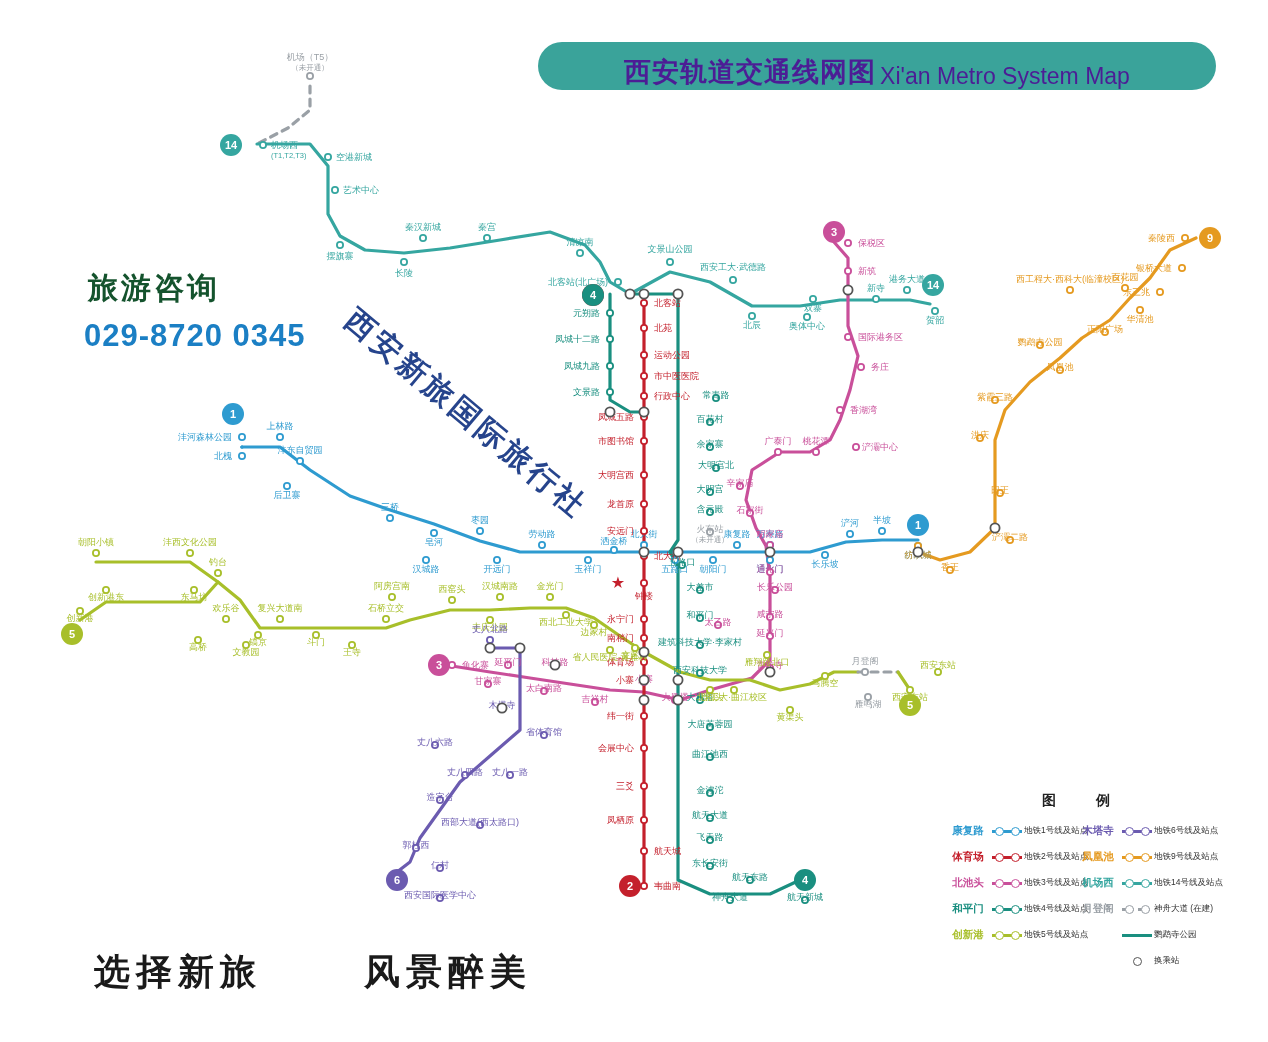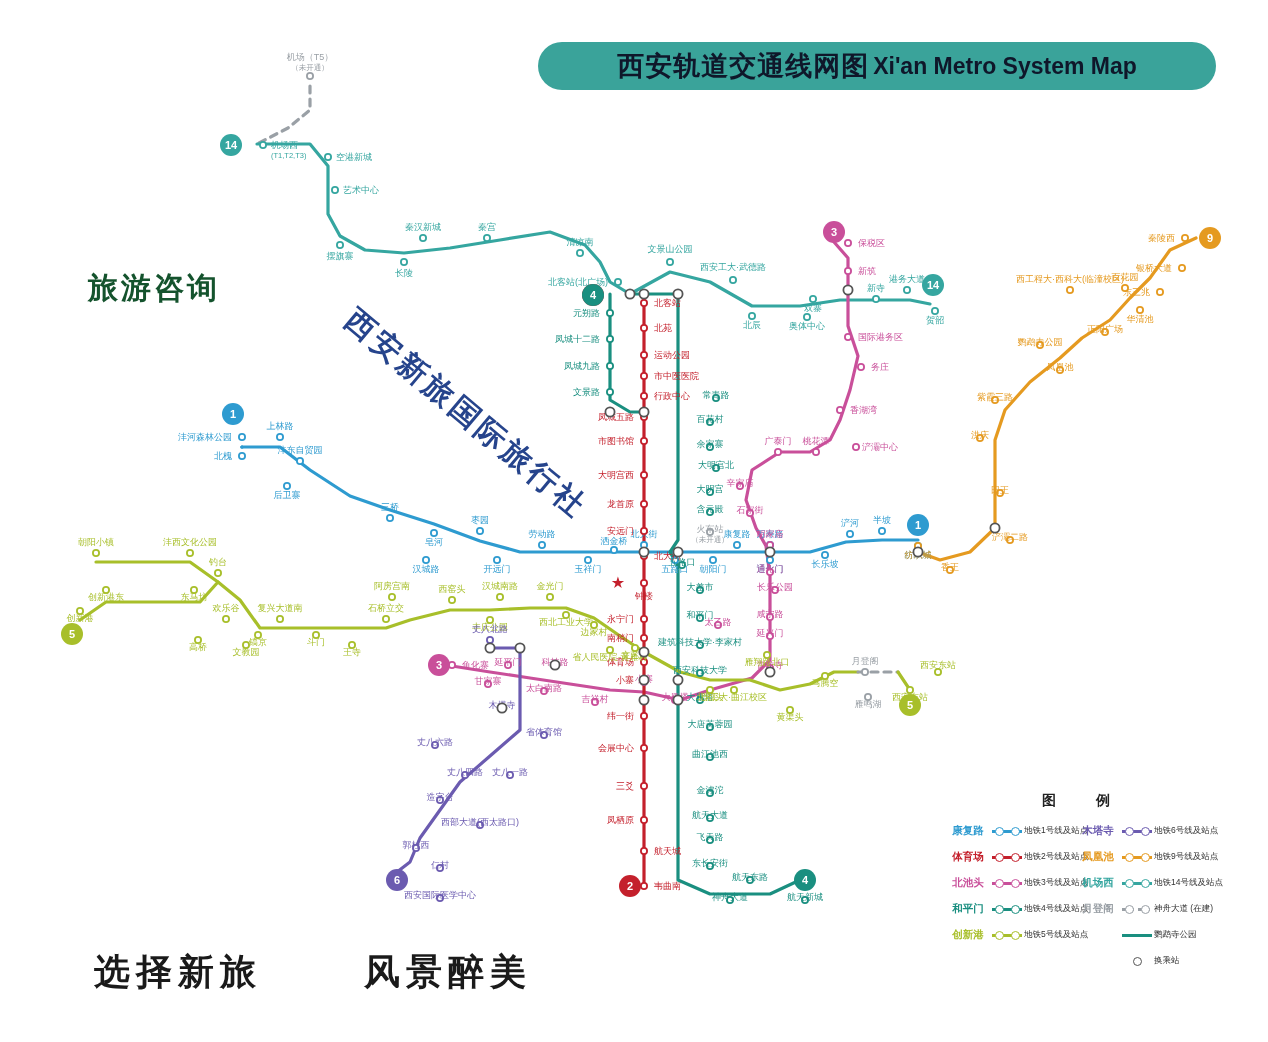--- a/index.html
+++ b/index.html
@@ -10,25 +10,25 @@
     overflow:hidden;
     position:relative;
   }
   #map-root{position:absolute;left:10px;top:0;width:1268px;height:1042px;}
   svg{position:absolute;left:0;top:0;}
 
   
   .title-banner{
     position:absolute;left:528px;top:42px;width:678px;height:48px;
     background:#3aa39a;border-radius:24px;
-    display:flex;align-items:center;justify-content:center;
-    color:#0f172a;
+    display:flex;align-items:flex-end;justify-content:center;
+    color:#4c1d95;
   }
   .title-cn{font-size:27px;font-weight:bold;letter-spacing:1px;}
-  .title-en{font-size:23px;font-weight:bold;margin-left:4px;}
+  .title-en{font-size:23px;font-weight:normal;margin-left:4px;}
 
   
   .tour-title{
     position:absolute;left:78px;top:268px;
     color:#14532d;font-size:30px;font-weight:bold;letter-spacing:3px;
   }
   .tour-phone{
     position:absolute;left:74px;top:318px;
     color:#1b7fc4;font-size:31px;font-weight:bold;letter-spacing:1px;
   }
@@ -938,20 +938,21 @@
         <text x="608" y="588" text-anchor="middle" fill="#c4202c" font-size="16">★</text>
       </g>
   </svg>
 
   <div class="title-banner">
     <span class="title-cn">西安轨道交通线网图</span>
     <span class="title-en">Xi'an Metro System Map</span>
   </div>
 
   <div class="tour-title">旅游咨询</div>
+  <div class="tour-phone">029-8720 0345</div>
   <div class="watermark">西安新旅国际旅行社</div>
 
   <div class="slogan slogan-2">风景醉美</div>
   <div class="slogan slogan-1">选择新旅</div>
 
   <div class="legend">
     <div class="legend-head">
       <span style="position:absolute;left:96px;">图</span>
       <span style="position:absolute;left:150px;">例</span>
     </div>

